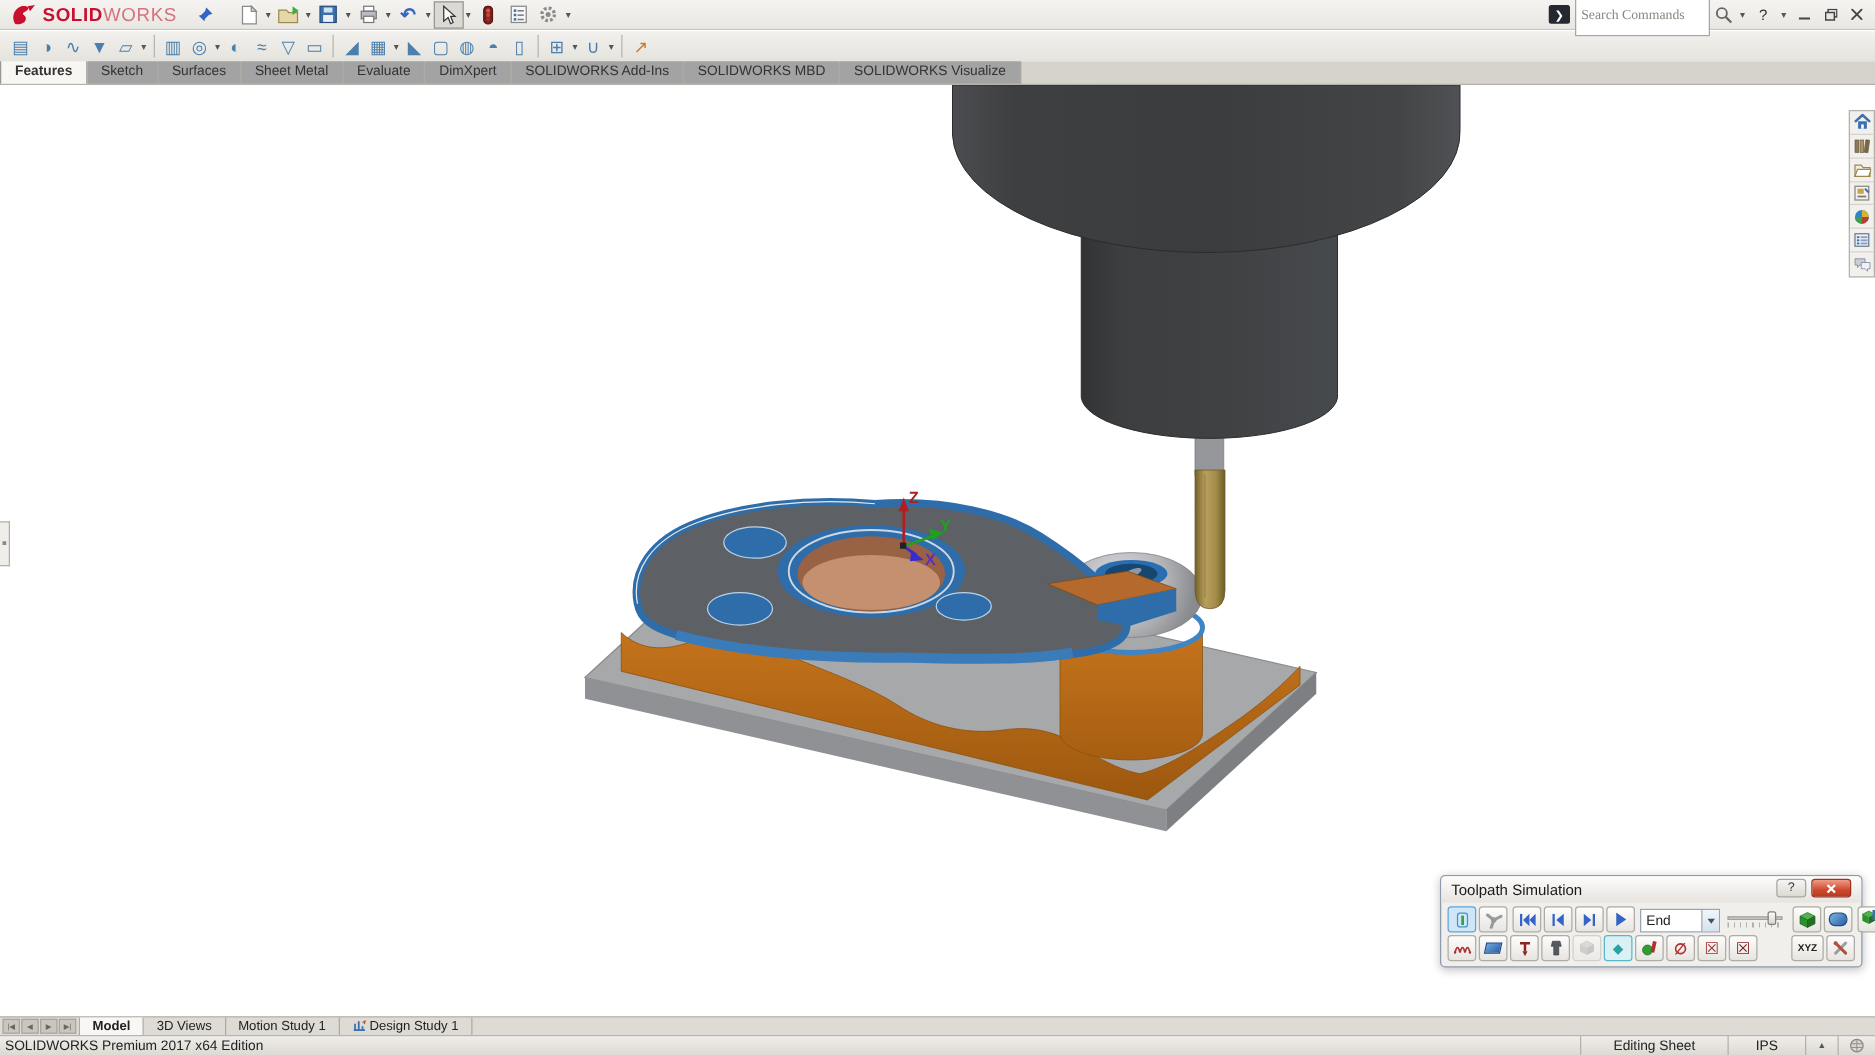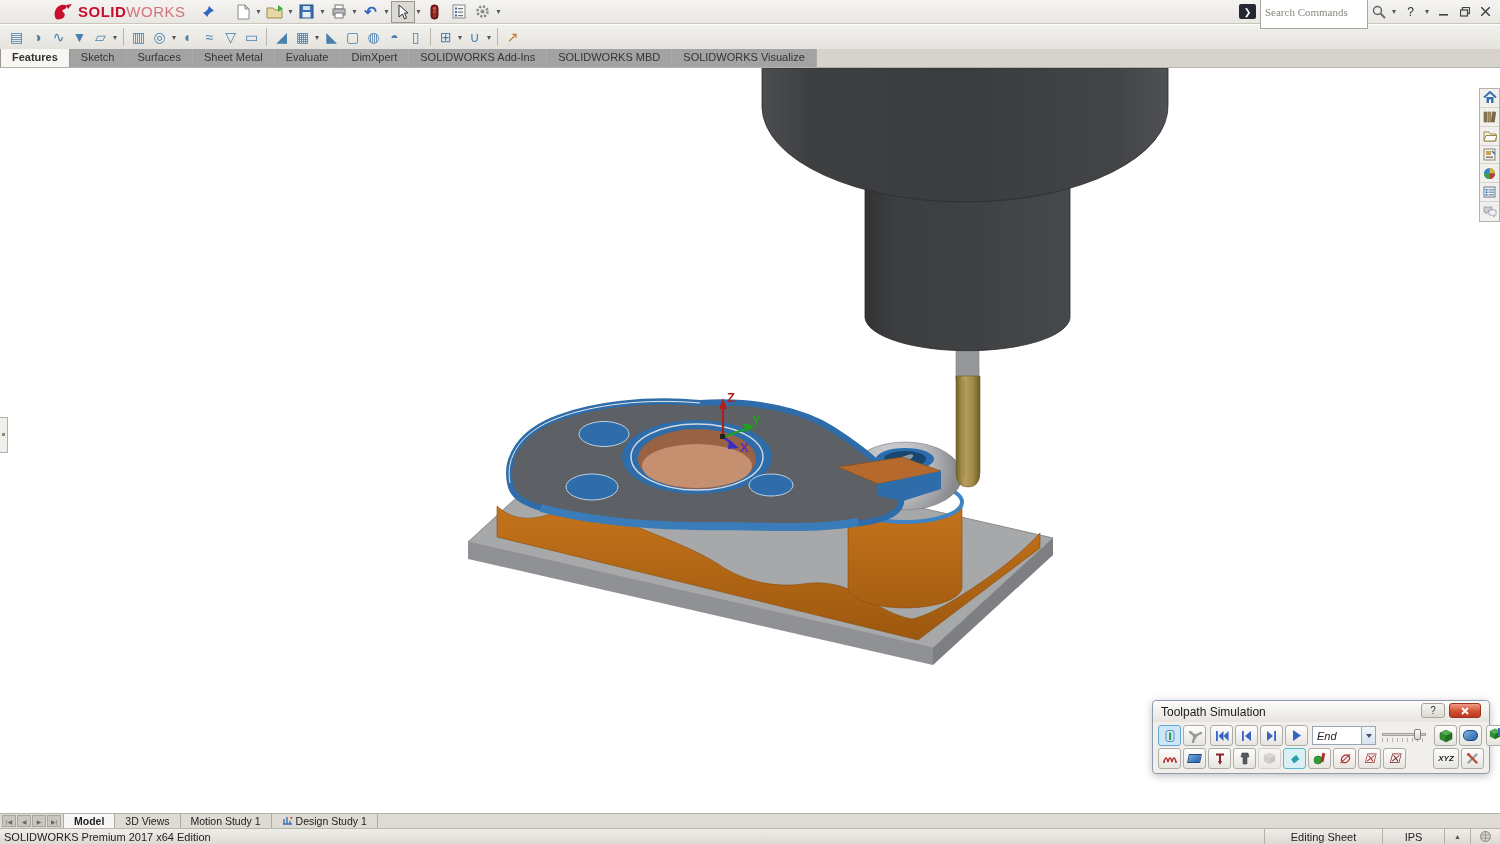--- a/index.html
+++ b/index.html
@@ -3,21 +3,21 @@
 <meta charset="utf-8">
 <style>
   * { box-sizing: border-box; margin: 0; padding: 0; }
   html,body { width:1500px; height:844px; overflow:hidden; }
   body { font-family:"Liberation Sans", sans-serif; background:#fff; position:relative; font-size:12px; color:#222; }
 
   
   .titlebar { position:absolute; top:0; left:0; width:1500px; height:24px;
     background:linear-gradient(#f5f4f2,#e9e7e2); border-bottom:1px solid #c9c6c0;
     display:flex; align-items:center; z-index:30; }
-  .logo { display:flex; align-items:center; gap:4px; padding:0 10px 0 8px;margin-left:44px; }
+  .logo { display:flex; align-items:flex-end; gap:4px; padding:0 10px 0 8px; }
   .brand-solid { font-weight:bold; color:#c8102e; font-size:15px; letter-spacing:.5px; }
   .brand-works { color:#d4737d; font-size:15px; letter-spacing:.5px; }
   .menus { display:flex; align-items:center; margin-left:26px; }
   .menu-item { padding:4px 9px; cursor:default; }
   .pin { margin-left:6px; }
   .stdbar { display:flex; align-items:center; margin-left:16px; }
   .tbtn { height:22px; min-width:24px; display:flex; align-items:center; justify-content:center; padding:0 2px; border:1px solid transparent; }
   .tbtn.pressed { background:#dbd9d3; border:1px solid #9a978f; }
   .caret { font-size:8px; color:#555; padding:0 2px; }
   .doc-title { position:absolute; left:0; right:0; text-align:center; top:5px; color:#333; pointer-events:none; }
@@ -53,21 +53,21 @@
 
   
   .dlg { position:absolute; left:1152px; top:700px; width:338px; height:74px;
     background:#f1efec; border:1px solid #8e9bae; border-radius:4px; box-shadow:0 2px 8px rgba(0,0,0,.25); z-index:40; }
   .dlg-title { position:absolute; top:0; left:0; right:0; height:21px; border-radius:4px 4px 0 0;
     background:linear-gradient(#fcfcfb,#e7e4df); display:flex; align-items:center; padding-left:8px; font-size:12px; color:#1a1a1a; }
   .dlg-help { position:absolute; top:2px; right:44px; width:24px; height:15px; border:1px solid #a8a59e; border-radius:3px;
     background:linear-gradient(#f6f5f2,#dcd9d2); font-size:10px; color:#333; display:flex; align-items:center; justify-content:center; }
   .dlg-close { position:absolute; top:2px; right:8px; width:32px; height:15px; border:1px solid #9c3320; border-radius:3px;
     background:linear-gradient(#f09c86,#cf4a2e 60%,#b93a22); display:flex; align-items:center; justify-content:center; }
-  .dlg-row { position:absolute; left:5px; right:5px; display:flex; align-items:center; gap:2px;font-style:italic; }
+  .dlg-row { position:absolute; left:5px; right:5px; display:flex; align-items:flex-end; gap:2px; }
   .row1 { top:24px; } .row2 { top:47px; }
   .dbtn { width:23px; height:21px; border:1px solid #aeaca5; border-radius:3px;
     background:linear-gradient(#fdfdfc,#e7e5e0); display:flex; align-items:center; justify-content:center; flex:none; position:relative; }
   .dbtn.active { background:#cfe6f7; border-color:#5fa5d8; }
   .dbtn.active2 { background:#d9f1f4; border-color:#58b8c8; }
   .dbtn.disabled { opacity:.45; }
   .combo { width:64px; height:19px; background:#fff; border:1px solid #9aa5b2; display:flex; align-items:center; flex:none; font-size:11px; }
   .combo-text { flex:1; padding-left:4px; }
   .combo-caret { width:14px; height:100%; background:linear-gradient(#f2f6fa,#d6e2ee); border-left:1px solid #9aa5b2; display:flex; align-items:center; justify-content:center; }
   .combo-caret:after { content:""; border:3.5px solid transparent; border-top:4px solid #44506a; margin-top:4px; }

